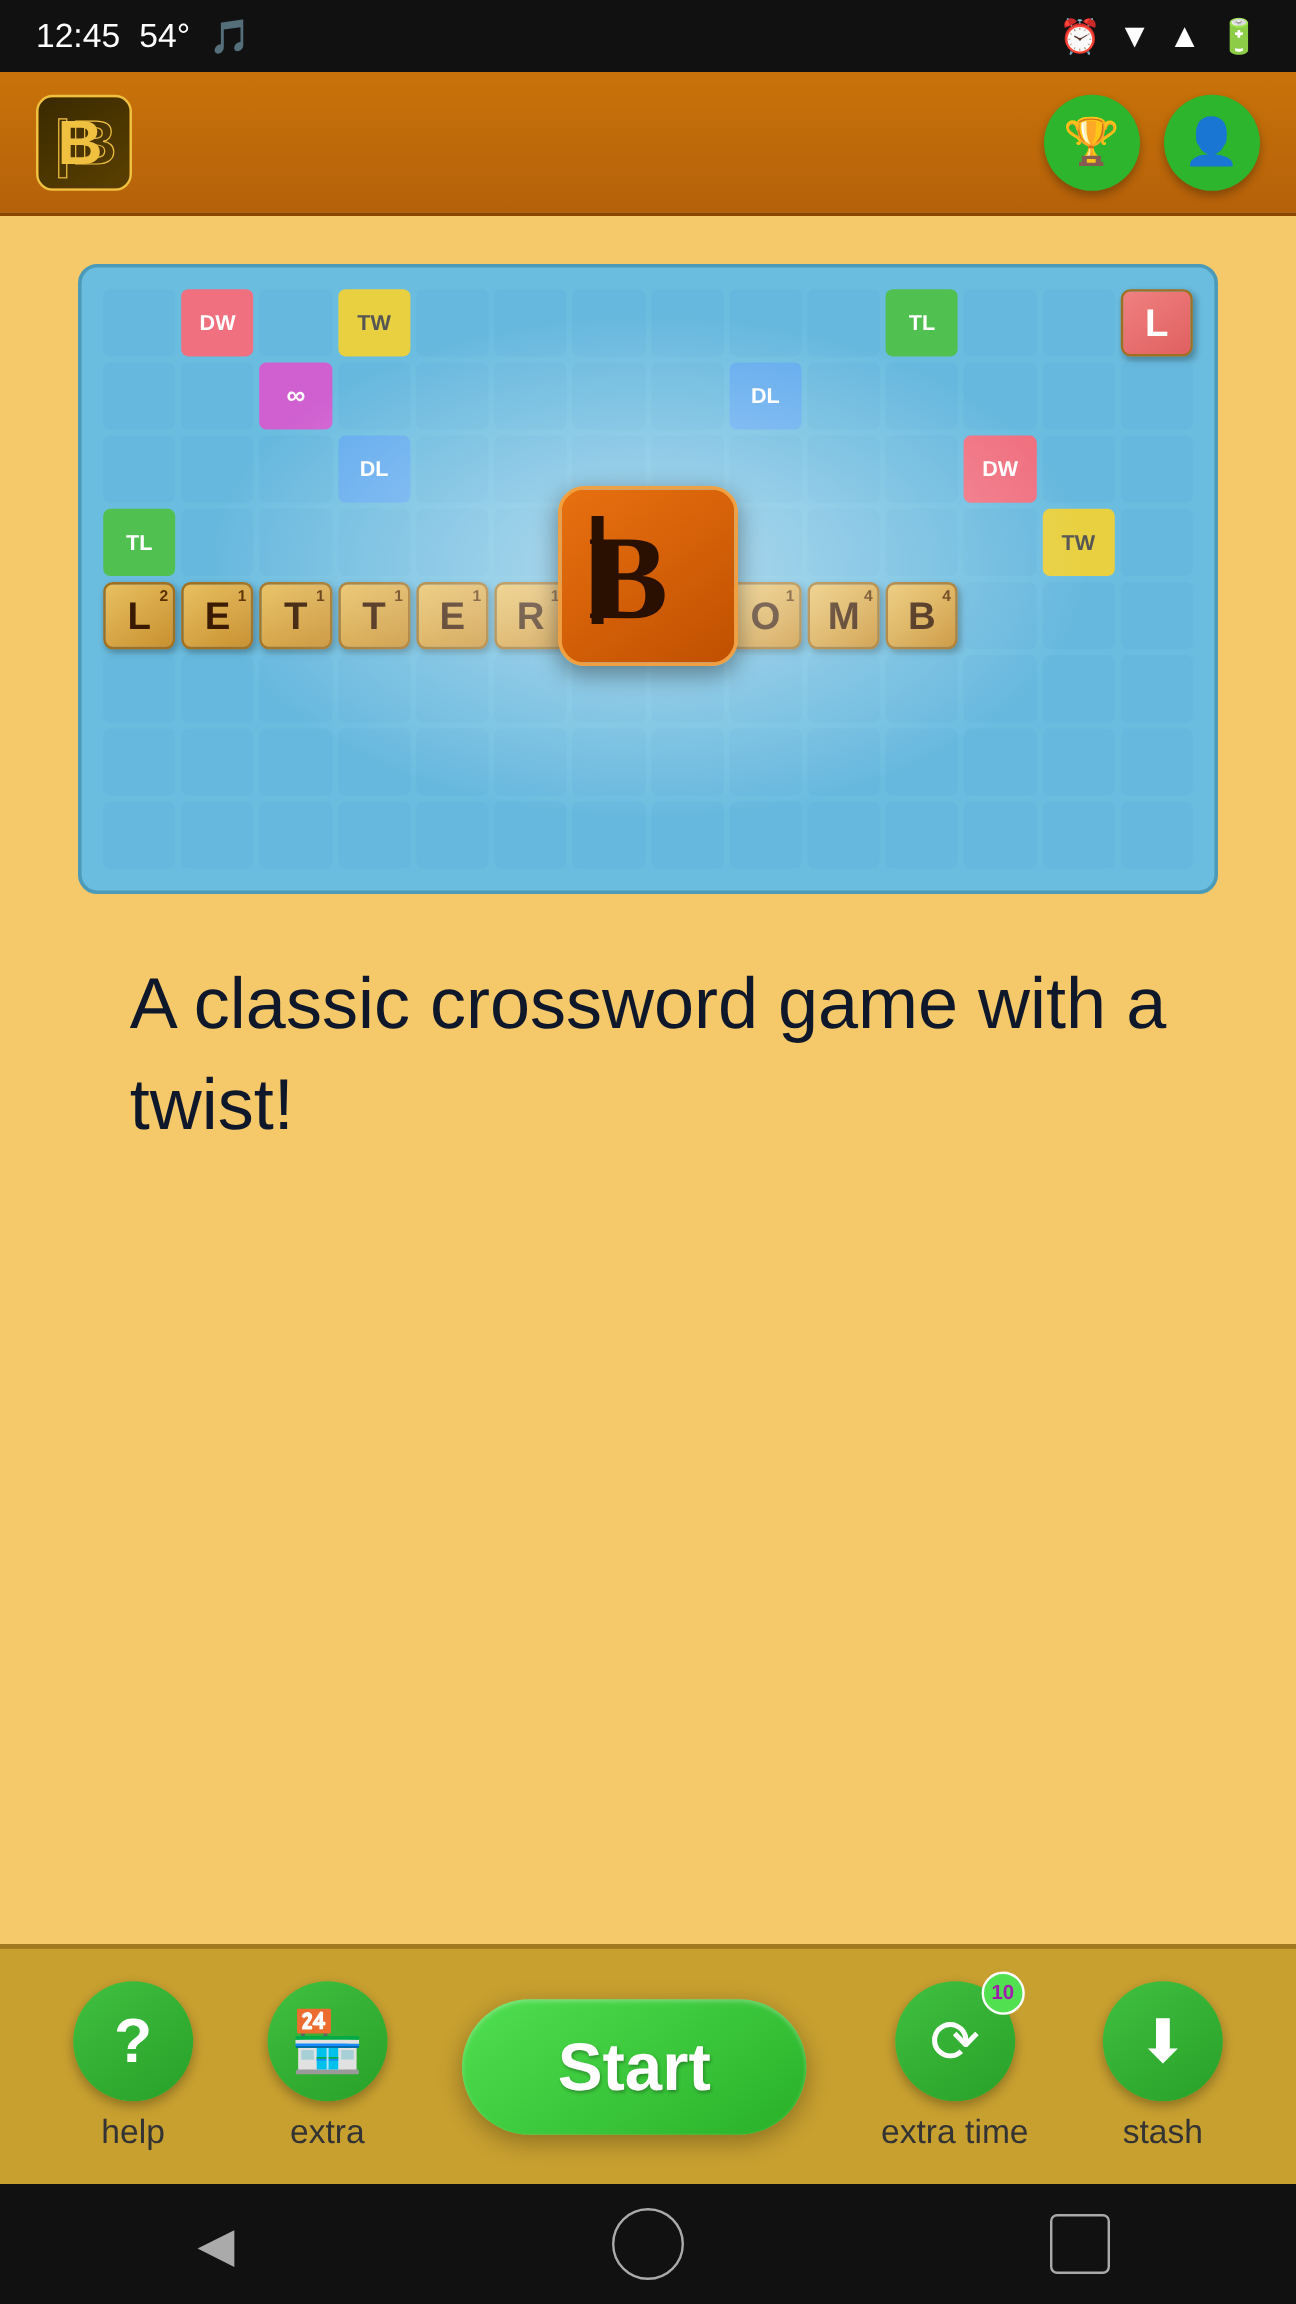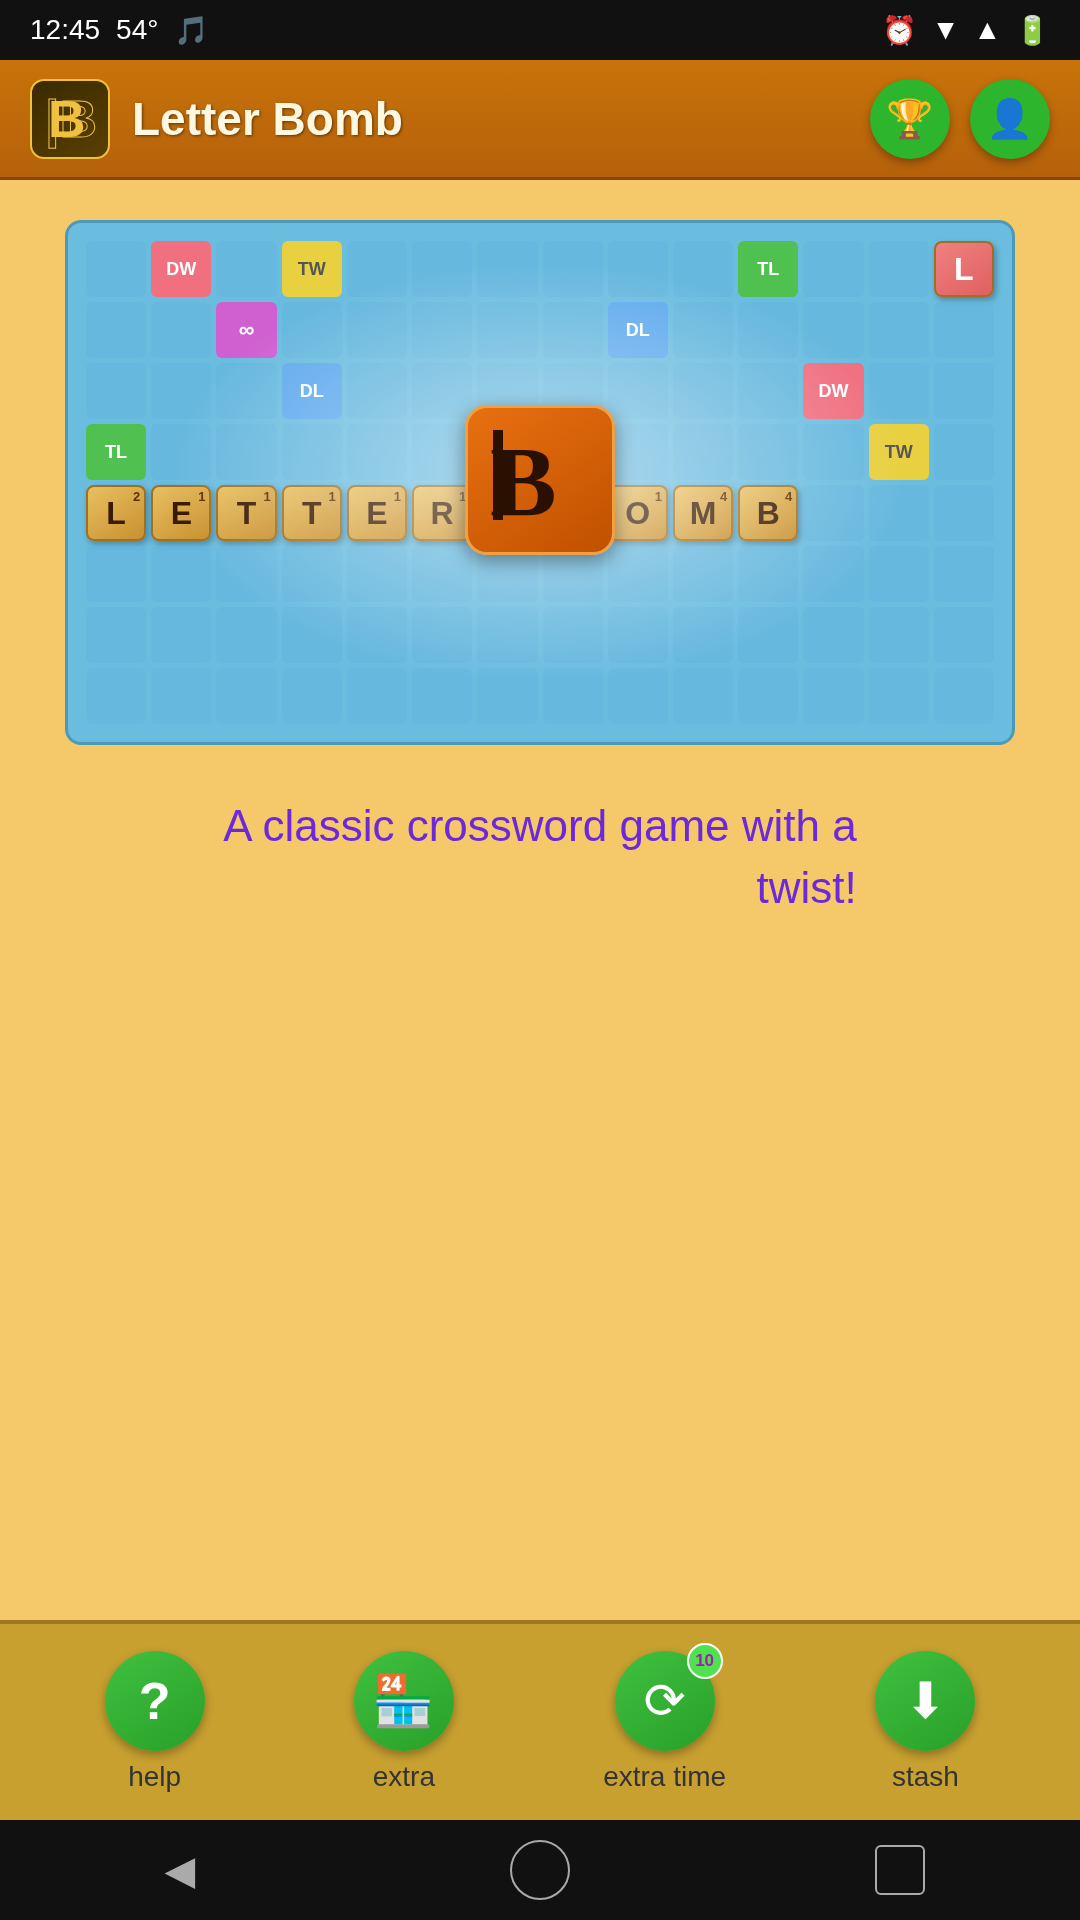--- a/index.html
+++ b/index.html
@@ -153,23 +153,23 @@
     .board-shine {
       position: absolute;
       top: 0; left: 0; right: 0; bottom: 0;
       background: radial-gradient(ellipse at 50% 48%, rgba(255,255,255,0.5) 0%, transparent 55%);
       pointer-events: none;
       z-index: 5;
     }
 
     
     .desc-text {
-      text-align: right;
-      color: #6d28d9;
-      font-size: 44px;
+      text-align: left;
+      color: #0f172a;
+      font-size: 60px;
       line-height: 1.4;
       margin: 50px 0 30px;
       padding: 0 40px;
     }
 
     
     .bottom-bar {
       width: 100%;
       height: 200px;
       background: #c8a030;
@@ -277,21 +277,20 @@
 </div>
 
 <div class="app-bar">
   <div class="app-bar-left">
     <div class="app-logo">
       <svg width="60" height="60" viewBox="0 0 60 60">
         <text x="8" y="48" font-size="52" font-weight="bold" fill="#f0c040" font-family="Arial">B</text>
         <text x="5" y="48" font-size="52" font-weight="bold" fill="none" stroke="#f0c040" stroke-width="1" font-family="Arial">|B</text>
       </svg>
     </div>
-    <span class="app-title">Letter Bomb</span>
   </div>
   <div class="app-bar-right">
     <div class="header-icon-btn">
       <span>🏆</span>
     </div>
     <div class="header-icon-btn">
       <span>👤</span>
     </div>
   </div>
 </div>
@@ -451,20 +450,23 @@
     <span class="bottom-btn-label">help</span>
   </div>
 
   <div class="bottom-btn">
     <div class="bottom-btn-circle">
       <span>🏪</span>
     </div>
     <span class="bottom-btn-label">extra</span>
   </div>
 
+  <div class="bottom-btn">
+    <button class="start-btn">Start</button>
+  </div>
 
   <div class="bottom-btn">
     <div class="bottom-btn-circle">
       <span>⟳</span>
       <div class="badge">10</div>
     </div>
     <span class="bottom-btn-label">extra time</span>
   </div>
 
   <div class="bottom-btn">

